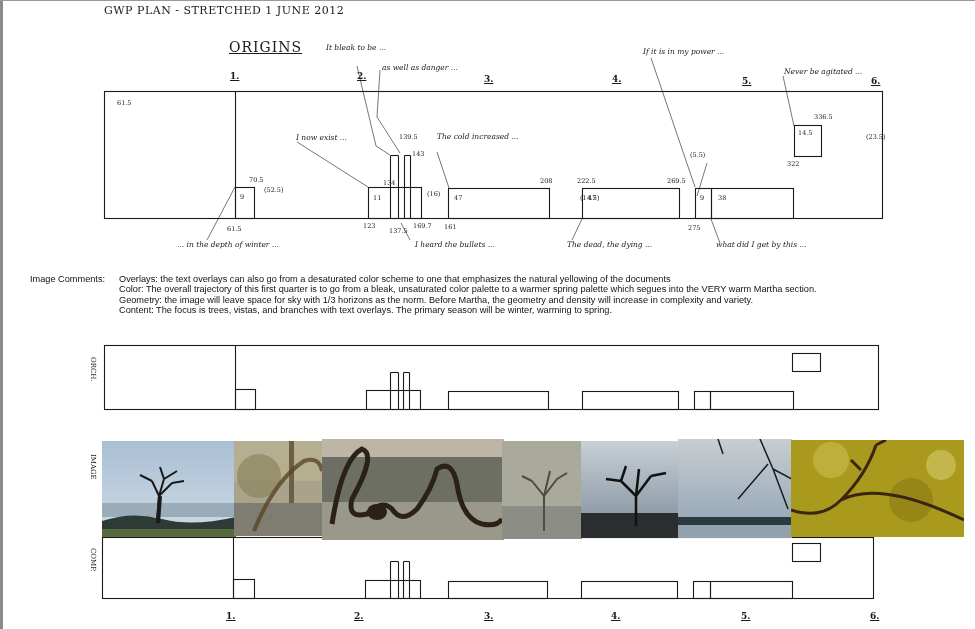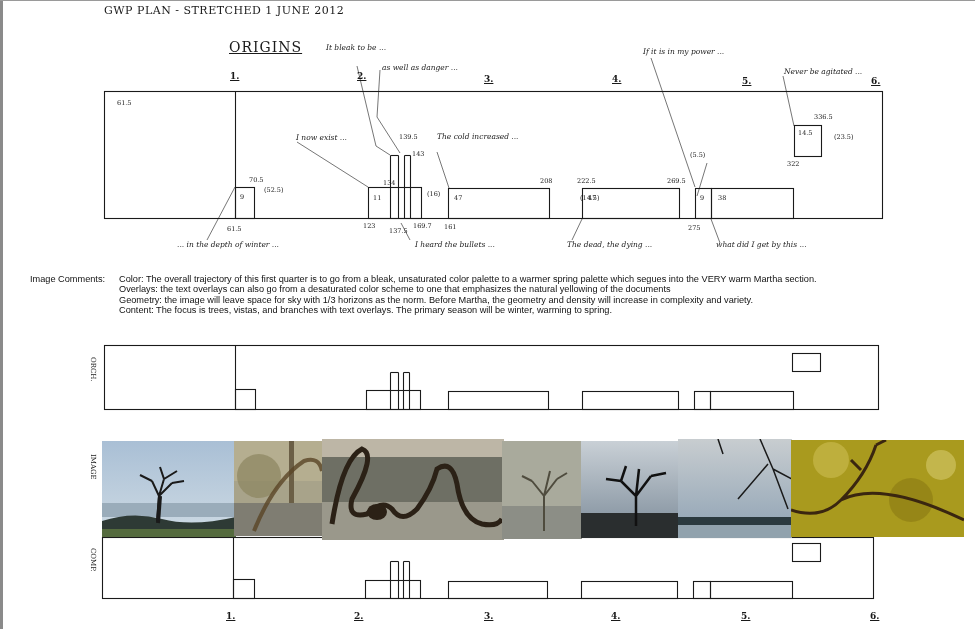--- a/index.html
+++ b/index.html
@@ -146,28 +146,28 @@
 <div class="hand num" style="left:556px; top:194px;padding-left:24px;">(14.5)</div>
 <div class="hand num" style="left:577px; top:177px;">222.5</div>
 <div class="hand num" style="left:588px; top:194px;">47</div>
 <div class="hand num" style="left:667px; top:177px;">269.5</div>
 <div class="hand num" style="left:690px; top:151px;">(5.5)</div>
 <div class="hand num" style="left:700px; top:194px;">9</div>
 <div class="hand num" style="left:718px; top:194px;">38</div>
 <div class="hand num" style="left:688px; top:224px;">275</div>
 <div class="hand num" style="left:814px; top:113px;">336.5</div>
 <div class="hand num" style="left:798px; top:129px;">14.5</div>
-<div class="hand num" style="left:794px; top:133px;padding-left:40px;">(23.5)</div>
+<div class="hand num" style="left:826px; top:133px;padding-left:40px;">(23.5)</div>
 <div class="hand num" style="left:787px; top:160px;">322</div>
 
 <div class="comments">
   <div class="label">Image Comments:</div>
   <div class="lines">
+    <div>Overlays: the text overlays can also go from a desaturated color scheme to one that emphasizes the natural yellowing of the documents</div>
     <div>Color: The overall trajectory of this first quarter is to go from a bleak, unsaturated color palette to a warmer spring palette which segues into the VERY warm Martha section.</div>
-    <div>Overlays: the text overlays can also go from a desaturated color scheme to one that emphasizes the natural yellowing of the documents</div>
     <div>Geometry: the image will leave space for sky with 1/3 horizons as the norm. Before Martha, the geometry and density will increase in complexity and variety.</div>
     <div>Content: The focus is trees, vistas, and branches with text overlays. The primary season will be winter, warming to spring.</div>
   </div>
 </div>
 
 <div class="hand sidelabel" style="left:97px; top:357px;">ORCH.</div>
 <div class="hand sidelabel" style="left:97px; top:454px;">IMAGE</div>
 <div class="hand sidelabel" style="left:97px; top:548px;">COMP.</div>
 
 <div class="photo" style="left:102px; top:441px; width:134px; height:96px;">

